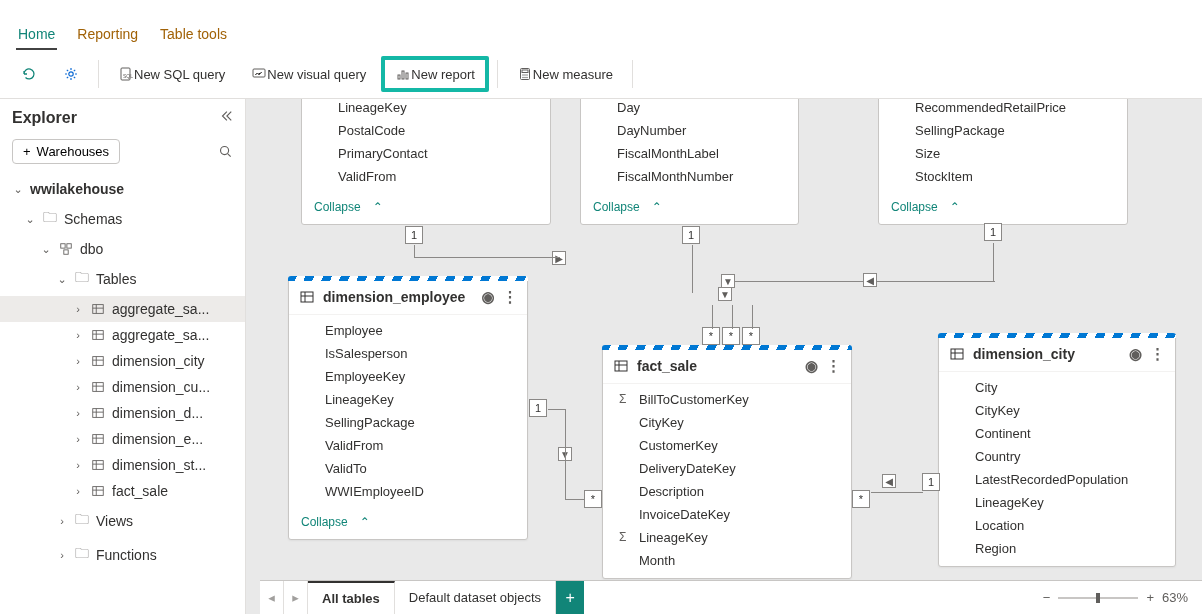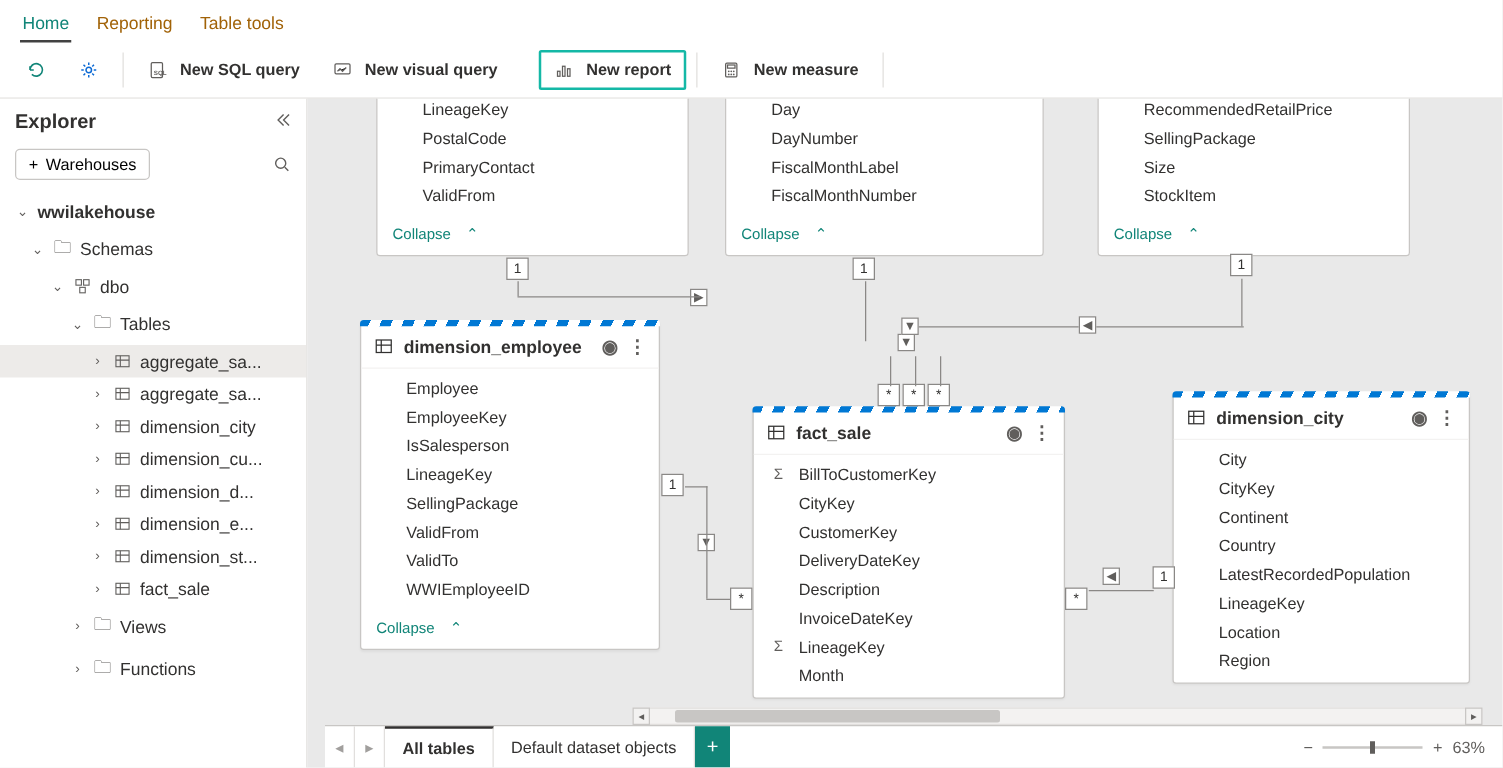--- a/index.html
+++ b/index.html
@@ -1,27 +1,27 @@
 <!DOCTYPE html>
 <html><head>
 <meta charset="utf-8">
 <style>
 * { box-sizing: border-box; margin: 0; padding: 0; }
 body { font-family: 'Segoe UI', Tahoma, sans-serif; font-size: 13px; color: #323130; background: #fff; width: 1202px; height: 614px; overflow: hidden; position: relative; }
 
 
-.ribbon-tabs { display: flex; gap: 18px; padding: 6px 16px 0; border-bottom: none; }
+.ribbon-tabs { display: flex; gap: 18px; padding: 6px 16px 0; border-bottom: none; margin-top: 16px; }
 .ribbon-tab { padding: 4px 2px 6px; cursor: pointer; font-size: 14px; color: #a16207; }
 .ribbon-tab.active { color: #118578; border-bottom: 2px solid #424242; font-weight:400; }
 
 
 .toolbar { display: flex; align-items: center; padding: 6px 10px; border-bottom: 1px solid #e1dfdd; gap: 4px; }
-.tool-btn { display: flex; gap: 10px; padding: 6px 10px; cursor: pointer; border-radius: 3px; border:1px solid transparent;font-weight:bold; }
+.tool-btn { display: flex; align-items: center; gap: 0; padding: 6px 10px; cursor: pointer; border-radius: 3px; border:1px solid transparent; }
 .tool-divider { width:1px; height:28px; background:#e1dfdd; margin:0 4px; }
-.highlight-red { border: 2px solid #14b8a6; border-radius:2px;margin-left:18px; }
+.highlight-red { border: 4px solid #14b8a6; border-radius:2px; }
 .icon-sm { width:16px; height:16px; display:inline-flex; align-items:center; justify-content:center; color:#605e5c; }
 
 
 .main-area { display:flex; height: calc(614px - 35px - 42px); }
 
 
 .explorer { width: 246px; border-right:1px solid #e1dfdd; display:flex; flex-direction:column; background:#fff; }
 .explorer-header { display:flex; align-items:flex-start; justify-content:space-between; padding:10px 12px 8px; }
 .explorer-header h3 { font-size:16px; font-weight:600; }
 .collapse-chevron { cursor:pointer; color:#605e5c; }
@@ -314,21 +314,21 @@
             <div class="field-row">
               <span class="sigma"></span>
               <span>ValidFrom</span>
             </div>
           </div>
         <div class="collapse-link">
             <span>Collapse</span>
             <span>⌃</span>
           </div>
       </div>
-      <div class="truncated-card" style="left:334px; top:-6px; width:255px;">
+      <div class="truncated-card" style="left:334px; top:-6px; width:219px;">
         <div class="card-body" id="trunc-b">
             <div class="field-row">
               <span class="sigma"></span>
               <span>Day</span>
             </div>
             <div class="field-row">
               <span class="sigma"></span>
               <span>DayNumber</span>
             </div>
             <div class="field-row">
@@ -383,25 +383,25 @@
           <span class="act">◉</span>
           <span class="act">⋮</span>
         </div>
         <div class="card-body" id="dim-emp-body">
             <div class="field-row">
               <span class="sigma"></span>
               <span>Employee</span>
             </div>
             <div class="field-row">
               <span class="sigma"></span>
+              <span>IsSalesperson</span>
+            </div>
+            <div class="field-row">
+              <span class="sigma"></span>
               <span>EmployeeKey</span>
-            </div>
-            <div class="field-row">
-              <span class="sigma"></span>
-              <span>IsSalesperson</span>
             </div>
             <div class="field-row">
               <span class="sigma"></span>
               <span>LineageKey</span>
             </div>
             <div class="field-row">
               <span class="sigma"></span>
               <span>SellingPackage</span>
             </div>
             <div class="field-row">

